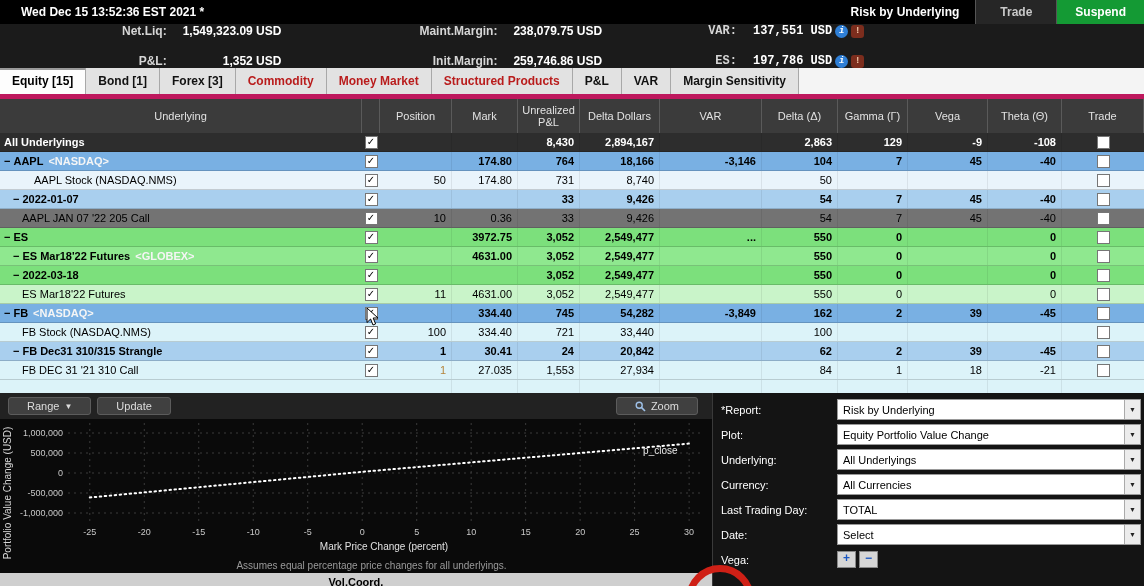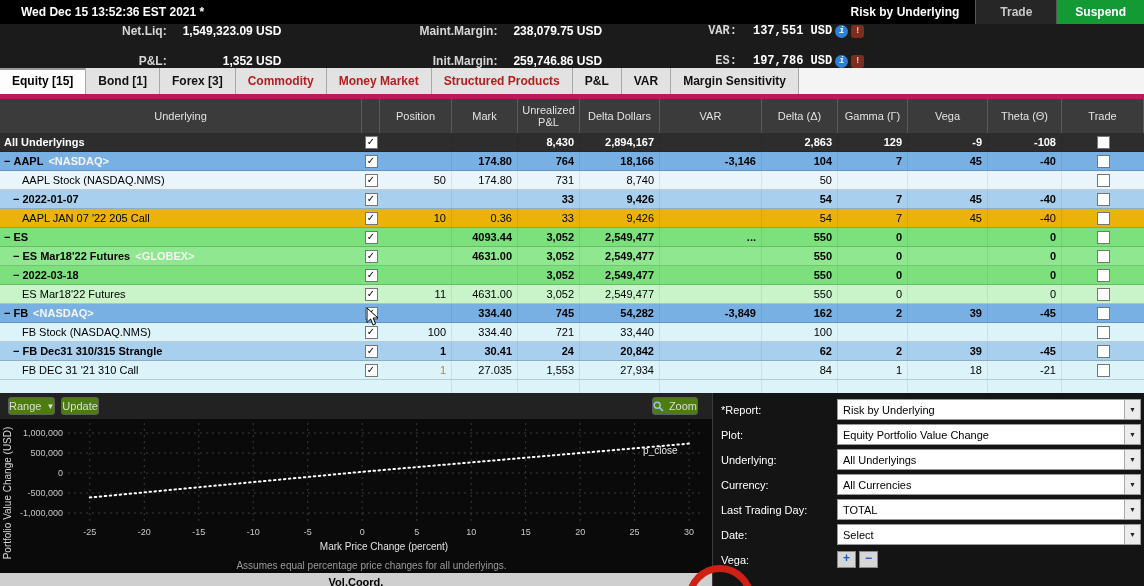--- a/index.html
+++ b/index.html
@@ -52,33 +52,33 @@
   .num{display:flex;align-items:center;justify-content:flex-end;padding-right:5px;
        border-right:1px solid rgba(0,0,0,0.07);overflow:hidden;}
   .bold{font-weight:bold;}
   .muted{color:#b5853c;}
   .cbcell{display:flex;align-items:center;justify-content:center;}
   .cb{width:11px;height:11px;background:#fff;border:1px solid #767676;font-size:10px;line-height:10px;
       text-align:center;color:#000;cursor:pointer;}
   .summary-row{background:var(--summary-row,#2d2d2d);color:#fff;}
   .group-blue{background:var(--group-blue,#79b0e3);}
   .row-mid-blue{background:#a9cfee;}
-  .row-light-blue{background:#eab308;}
+  .row-light-blue{background:#737373;}
   .row-lighter-blue{background:#e9f4fb;}
   .group-green{background:var(--group-green,#7ce07c);}
   .group-green2{background:#8fe88f;}
   .row-light-green{background:#c9f4c9;}
   .row-light-cyan{background:#dcf3f9;}
 
   
   .bottom{height:198px;display:flex;background:#000;position:relative;}
   .chartpane{width:712px;display:flex;flex-direction:column;background:#0a0a0a;}
   .ptoolbar{height:26px;display:flex;align-items:center;gap:6px;padding:0 8px;background:#222;}
-  .pbtn{background:#4d7c0f;border:1px solid #5c5c5c;border-radius:3px;color:#ddd;font-size:11px;
-        padding:2px 0;display:flex;align-items:center;gap:5px;cursor:pointer;}
+  .pbtn{background:#404040;border:1px solid #5c5c5c;border-radius:3px;color:#ddd;font-size:11px;
+        padding:2px 18px;display:flex;align-items:center;gap:5px;cursor:pointer;}
   .pbtn .caret{font-size:8px;}
   .zoom-btn{margin-left:auto;margin-right:6px;}
   svg.plot{display:block;background:#0a0a0a;}
   .caption{color:#9a9a9a;font-size:10px;text-align:center;height:14px;line-height:13px;margin-left:31px;}
   .volstrip{height:18px;background:#cfcfcf;display:flex;align-items:center;justify-content:center;}
   .voltab{font-weight:bold;font-size:11px;text-decoration:underline;color:#000;cursor:pointer;}
 
   .formpane{flex:1;background:#141414;padding-top:4px;border-left:1px solid #3a3a3a;}
   .frow{display:flex;align-items:center;height:25px;padding-left:8px;}
   .flabel{width:116px;color:#fff;font-size:11px;}
@@ -198,21 +198,21 @@
       <div class="num bold">-3,146</div>
       <div class="num bold">104</div>
       <div class="num bold">7</div>
       <div class="num bold">45</div>
       <div class="num bold">-40</div>
       <div class="cbcell">
         <span class="cb"></span>
       </div>
     </div>
     <div class="trow row-lighter-blue">
-      <div class="c-under" style="padding-left: 22px;">
+      <div class="c-under" style="padding-left: 34px;">
         <span>AAPL Stock (NASDAQ.NMS)</span>
       </div>
       <div class="cbcell">
         <span class="cb">✓</span>
       </div>
       <div class="num">50</div>
       <div class="num">174.80</div>
       <div class="num">731</div>
       <div class="num">8,740</div>
       <div class="num"></div>
@@ -267,21 +267,21 @@
     </div>
     <div class="trow group-green">
       <div class="c-under bold" style="padding-left: 4px;">
         <span class="minus">−</span>
         <span>ES</span>
       </div>
       <div class="cbcell">
         <span class="cb">✓</span>
       </div>
       <div class="num bold"></div>
-      <div class="num bold">4093.44</div>
+      <div class="num bold">3972.75</div>
       <div class="num bold">3,052</div>
       <div class="num bold">2,549,477</div>
       <div class="num bold">...</div>
       <div class="num bold">550</div>
       <div class="num bold">0</div>
       <div class="num bold"></div>
       <div class="num bold">0</div>
       <div class="cbcell">
         <span class="cb"></span>
       </div>

